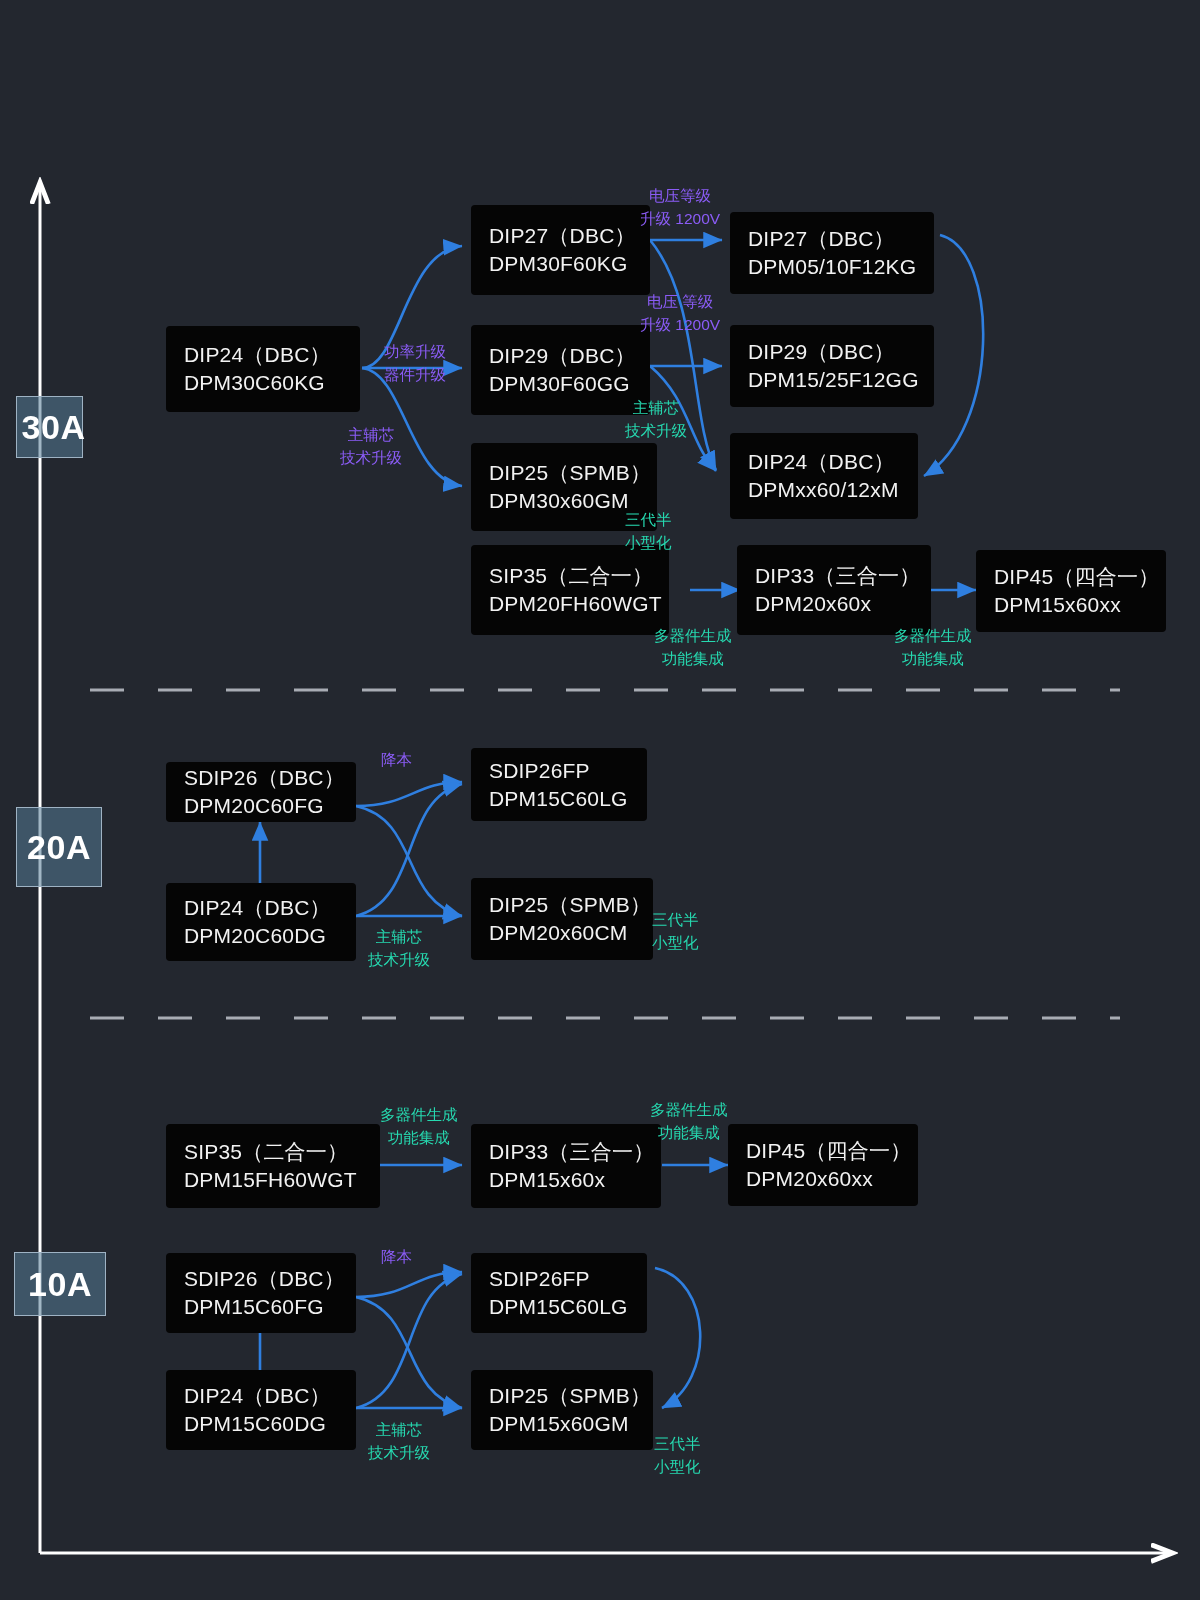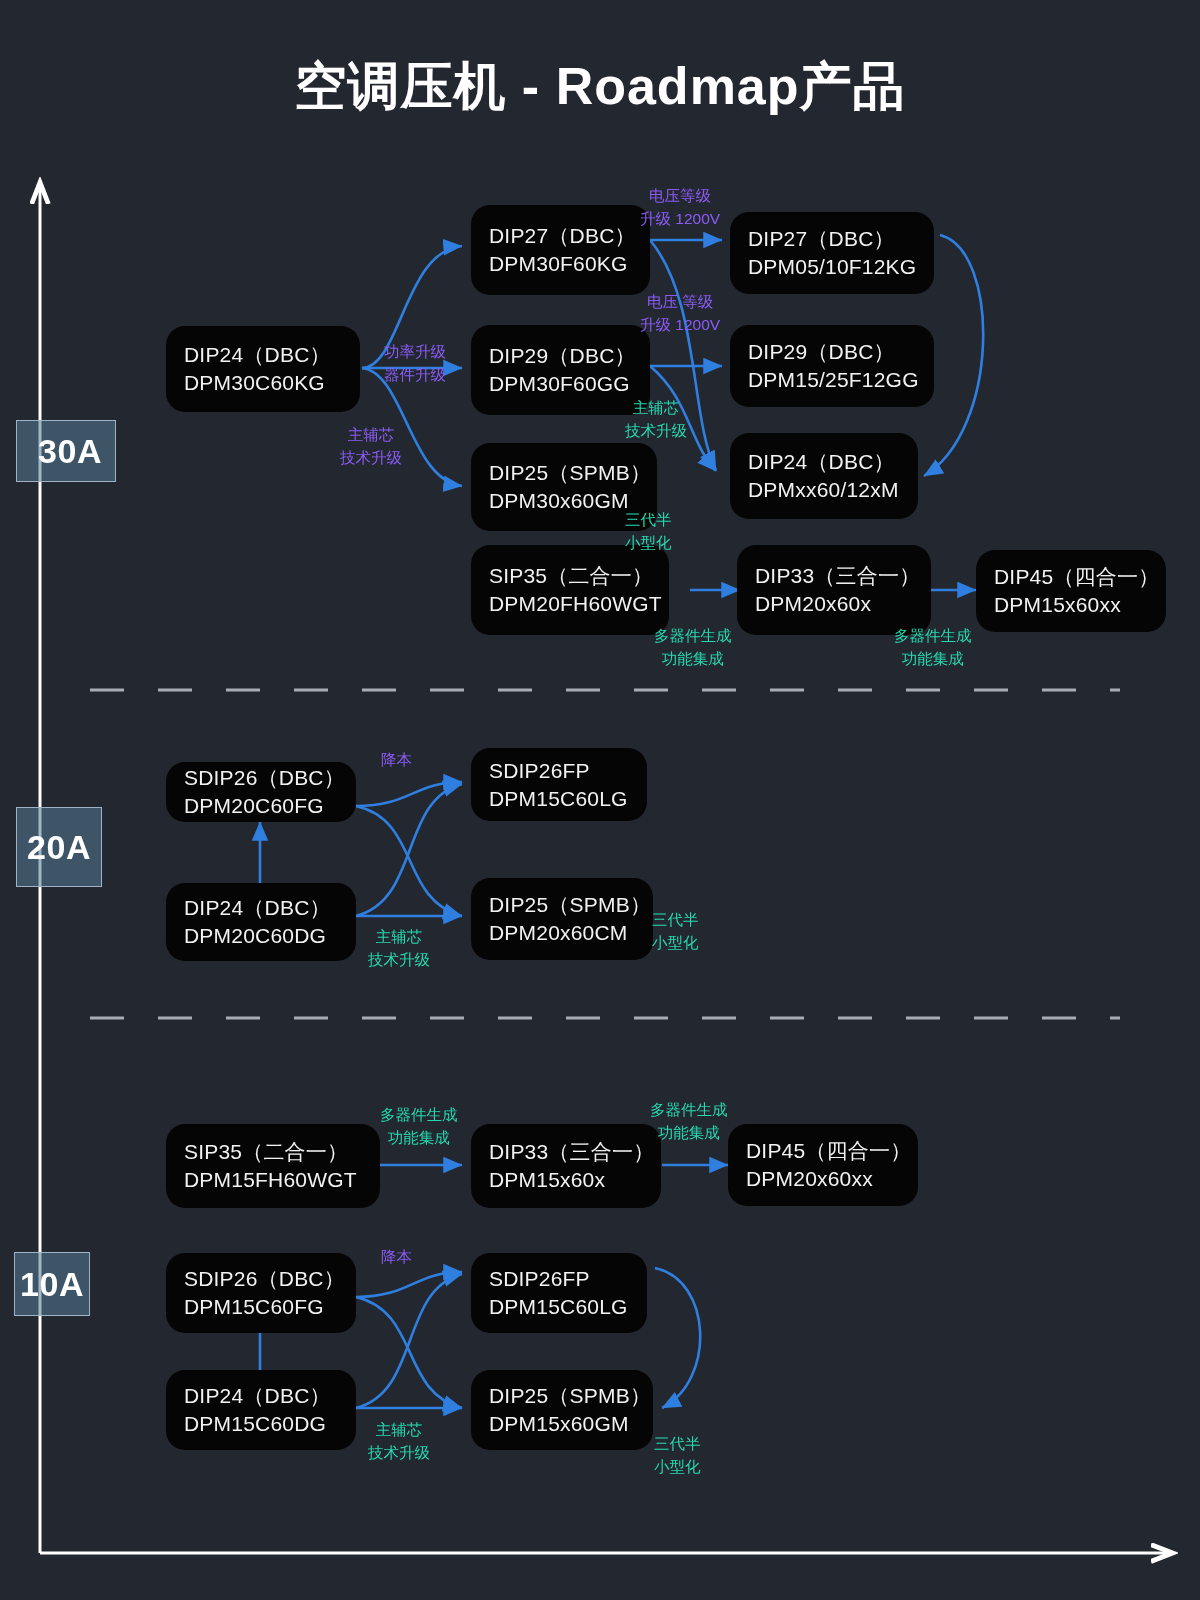--- a/index.html
+++ b/index.html
@@ -29,21 +29,21 @@
     text-align: center;
     color: #ffffff;
     font-size: 52px;
     font-weight: bold;
     letter-spacing: 1px;
     white-space: nowrap;
   }
   .node {
     position: absolute;
     background: #050505;
-    border-radius: 19px;
+    border-radius: 4px;
     box-sizing: border-box;
     padding: 0 18px;
     display: flex;
     flex-direction: column;
     justify-content: center;
     color: #f2f2f2;
     font-size: 21px;
     line-height: 1.32;
     letter-spacing: 0.2px;
     white-space: nowrap;
@@ -70,21 +70,20 @@
     align-items: center;
     justify-content: center;
     letter-spacing: 0.5px;
   }
 </style>
 </head>
 <body>
 
 <div id="canvas">
 
-  <div class="page-title">空调压机 - Roadmap产品</div>
 
   <svg id="svg-layer" viewBox="0 0 1200 1600">
     <defs>
       <marker id="ah" markerWidth="9" markerHeight="9" refX="7.2" refY="3.2" orient="auto">
         <path d="M0,0 L7.4,3.2 L0,6.4 z" fill="#2f7fe0"></path>
       </marker>
       <marker id="ahw" markerWidth="9" markerHeight="9" refX="7" refY="3.2" orient="auto">
         <path d="M0,0.4 L7.2,3.2 L0,6.0" fill="none" stroke="#ffffff" stroke-width="1.6"></path>
       </marker>
     </defs>
@@ -148,27 +147,27 @@
       <path d="M356,1297 C 420,1312 400,1392 462,1408" marker-end="url(#ah)"></path>
 
       <path d="M356,1408 C 420,1392 400,1290 462,1274" marker-end="url(#ah)"></path>
 
       <path d="M356,1408 L462,1408" marker-end="url(#ah)"></path>
 
       <path d="M655,1268 C 712,1280 716,1380 662,1408" marker-end="url(#ah)"></path>
     </g>
   </svg>
 
-  <div class="axis-badge" style="left:16px; top:420px; width:100px; height:62px;padding-left:8px;">
+  <div class="axis-badge" style="left:16px; top:396px; width:67px; height:62px;padding-left:8px;">
     <span>30A</span>
   </div>
   <div class="axis-badge" style="left:16px; top:807px; width:86px; height:80px;">
     <span>20A</span>
   </div>
-  <div class="axis-badge" style="left:14px; top:1252px; width:76px; height:64px;">
+  <div class="axis-badge" style="left:14px; top:1252px; width:92px; height:64px;">
     <span>10A</span>
   </div>
 
   <div class="node" style="left:166px; top:326px; width:194px; height:86px;">
     <span>DIP24（DBC）</span>
     <span class="l2">DPM30C60KG</span>
   </div>
   <div class="node" style="left:471px; top:205px; width:179px; height:90px;">
     <span>DIP27（DBC）</span>
     <span class="l2">DPM30F60KG</span>

